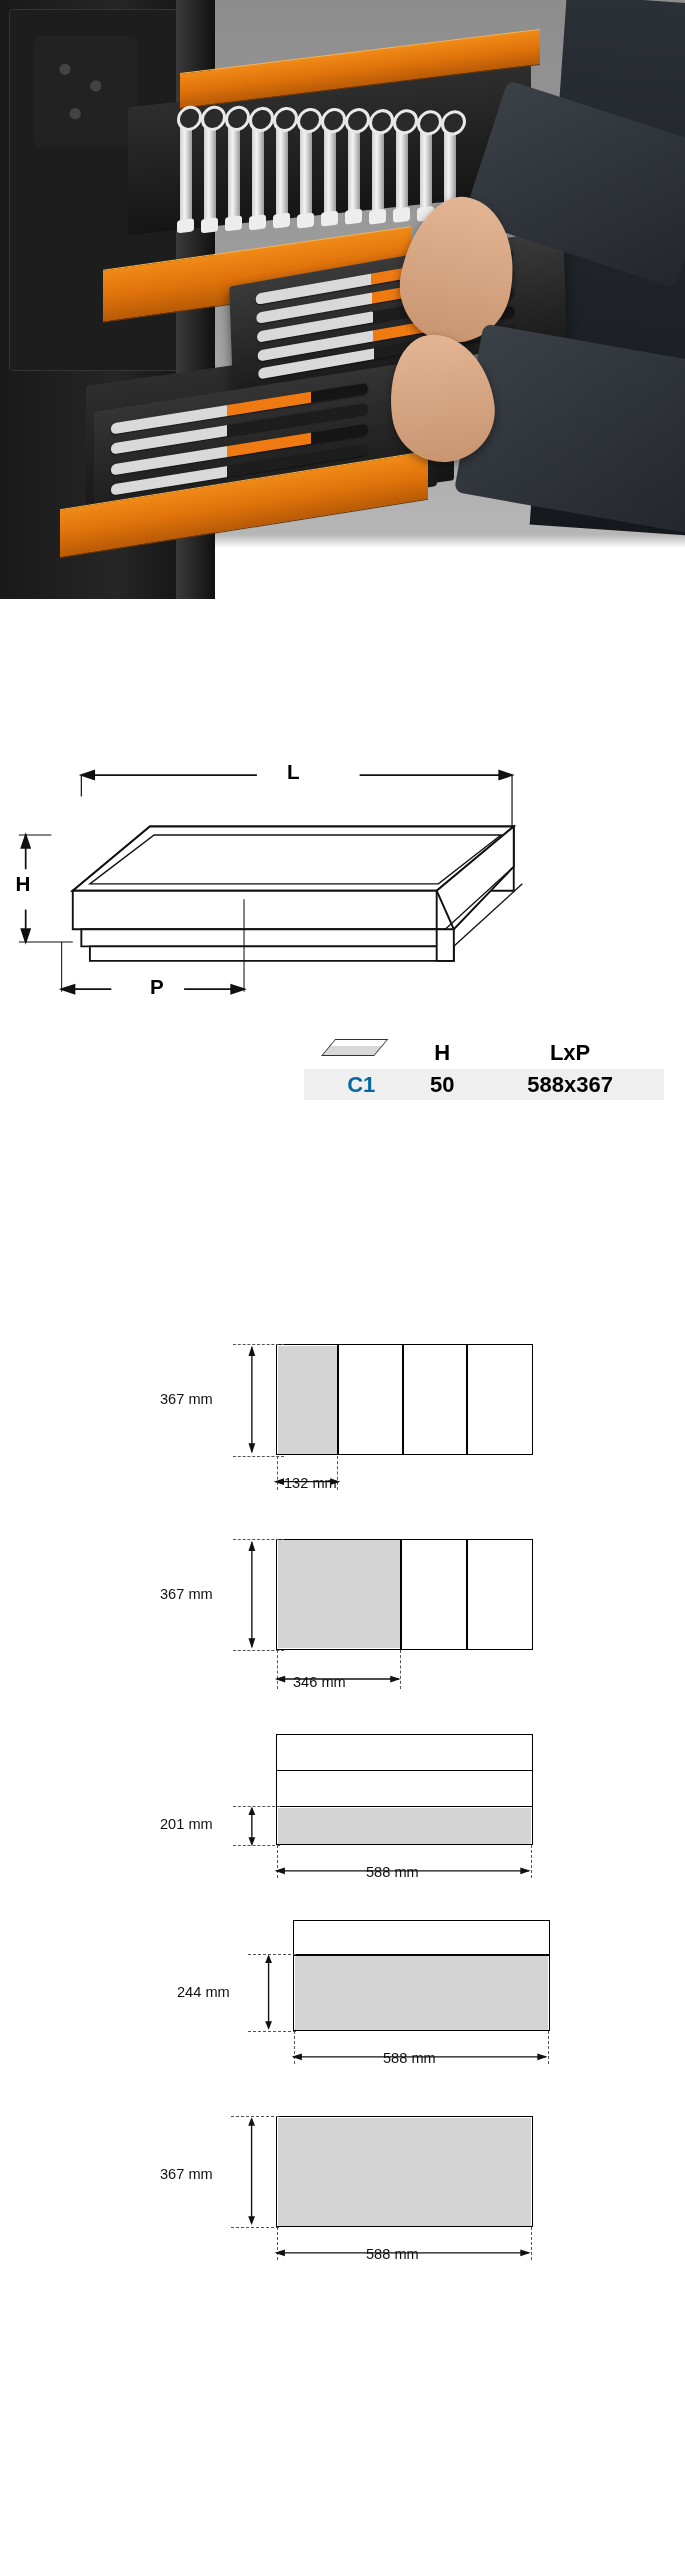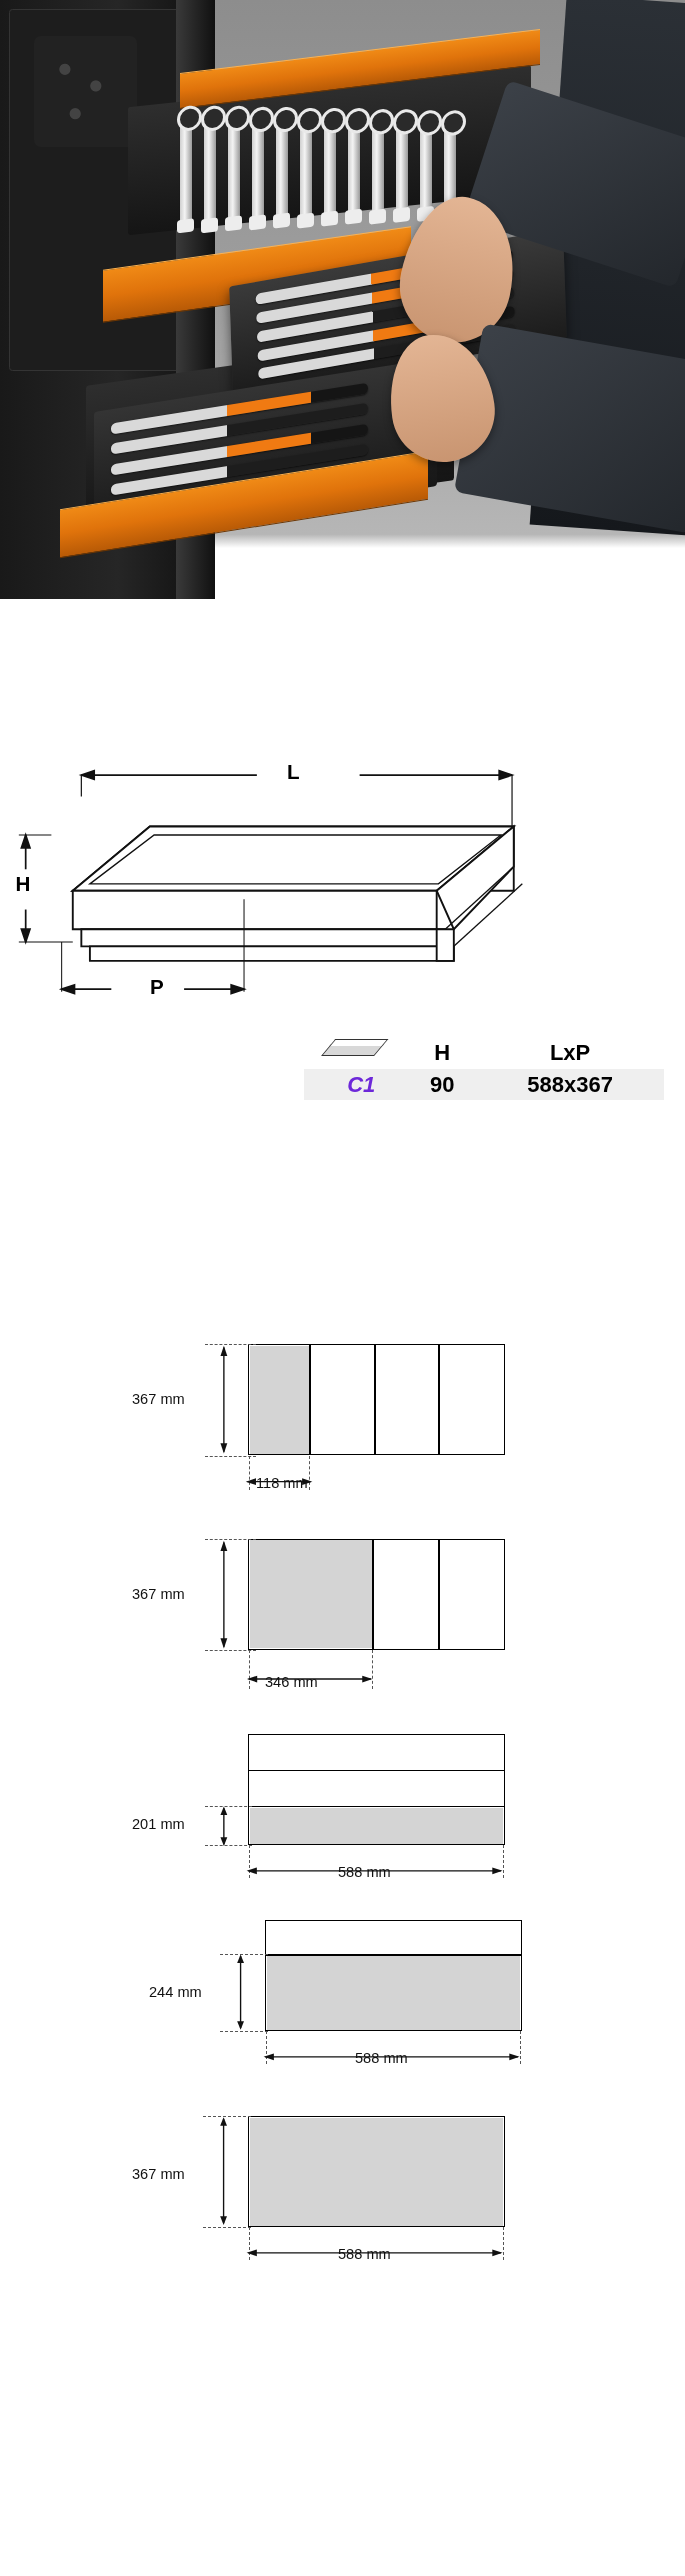--- a/index.html
+++ b/index.html
@@ -212,21 +212,21 @@
     border-collapse: collapse;
     font-size: 22px;
     font-weight: bold;
   }
   .spec-table td, .spec-table th {
     padding: 2.6px 5.1px;
     text-align: center;
   }
   .spec-head-icon { width: 94px; }
   .row-c { background: #efefef; }
-  .code-cell { color: #6d28d9; text-align: left; padding-left: 15.4px !important; font-style: italic; }
+  .code-cell { color: #0369a1; text-align: left; padding-left: 15.4px !important; }
   .tray-glyph {
     display: inline-block;
     width: 60px; height: 22px;
     position: relative;
   }
   .tray-glyph i {
     position: absolute;
     left: 0; top: 5.1px;
     width: 51px; height: 10.3px;
     background: #d8d8d8;
@@ -240,23 +240,24 @@
     left:-1.3px; top:-6px;
     width:51px; height:6px;
     background:#fff;
     border:1.3px solid #333;
     border-bottom:none;
   }
 
   
   .diagrams {
     position: absolute;
-    left: 8px;
+    left: 0;
     top: 1310px;
     width: 639px;
+    padding-left: 36px;
   }
   .diagram {
     position: relative;
     width: 685px;
     margin-bottom: 15.4px;
   }
   .dim-label {
     position: absolute;
     font-size: 14.6px;
     color: #111;
@@ -422,21 +423,21 @@
       <th class="spec-head-icon">
         <span class="tray-glyph"><i></i></span>
       </th>
       <th>H</th>
       <th>LxP</th>
     </tr>
   </thead>
   <tbody>
     <tr class="row-c">
       <td class="code-cell">C1</td>
-      <td>90</td>
+      <td>50</td>
       <td>588x367</td>
     </tr>
   </tbody>
 </table>
 
 <div class="diagrams">
 
   <div class="diagram" style="height:188px;">
     <div class="box-outer" style="left:240px; top:34px; width:257px; height:111px;"></div>
     <div class="cell-fill" style="left:242px; top:36px; width:60px; height:108px;"></div>
@@ -451,21 +452,21 @@
       <line x1="22" y1="4" x2="22" y2="126" stroke="#111" stroke-width="1.6"></line>
       <polygon points="22,2 18,14 26,14" fill="#111"></polygon>
       <polygon points="22,128 18,116 26,116" fill="#111"></polygon>
     </svg>
     <svg style="position:absolute; left:236px; top:146px;" width="94" height="41" viewBox="0 0 110 48">
       <line x1="4" y1="30" x2="78" y2="30" stroke="#111" stroke-width="1.6"></line>
       <polygon points="2,30 14,26 14,34" fill="#111"></polygon>
       <polygon points="80,30 68,26 68,34" fill="#111"></polygon>
     </svg>
     <div class="dim-label" style="left:124px; top:81px;">367 mm</div>
-    <div class="dim-label" style="left:248px; top:165px;">118 mm</div>
+    <div class="dim-label" style="left:248px; top:165px;">132 mm</div>
   </div>
 
   <div class="diagram" style="height:188px;">
     <div class="box-outer" style="left:240px; top:26px; width:257px; height:111px;"></div>
     <div class="cell-fill" style="left:242px; top:27px; width:122px; height:108px;"></div>
     <div class="vline" style="left:364px; top:26px; height:111px;"></div>
     <div class="vline" style="left:430px; top:26px; height:111px;"></div>
     <div class="dash-h" style="left:197px; top:26px; width:51px;"></div>
     <div class="dash-h" style="left:197px; top:137px; width:51px;"></div>
     <div class="dash-v" style="left:241px; top:137px; height:39px;"></div>

